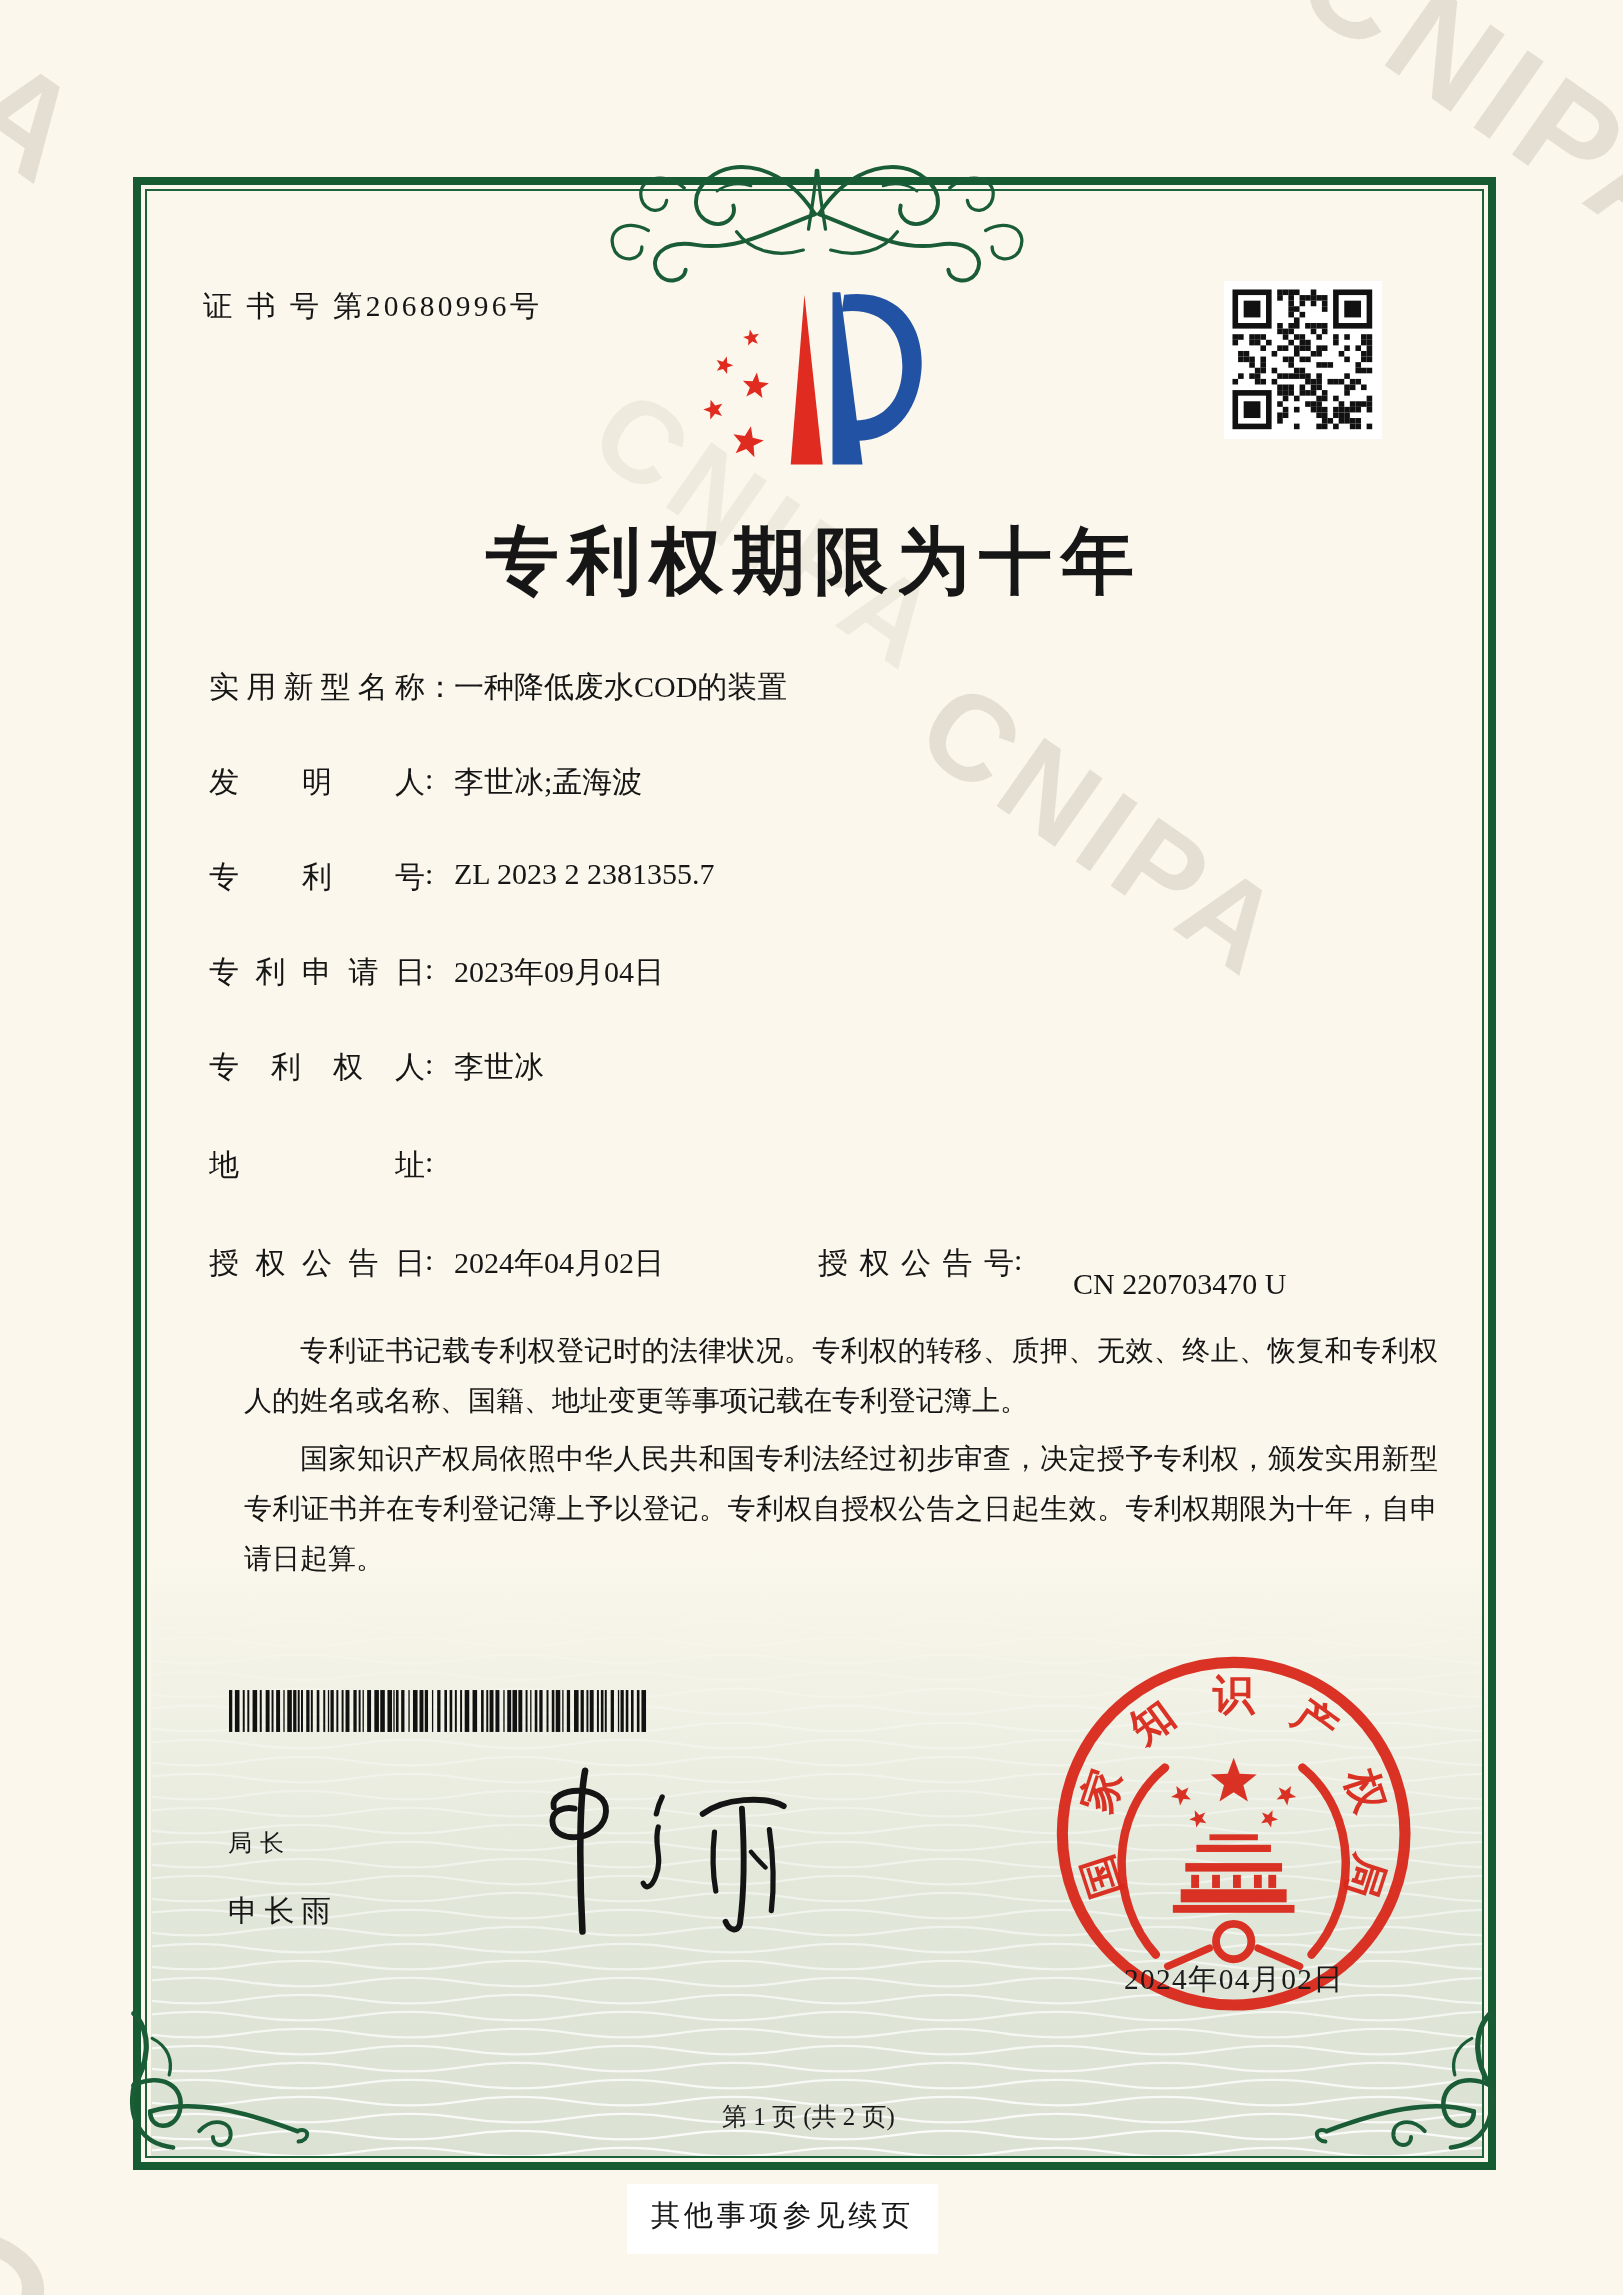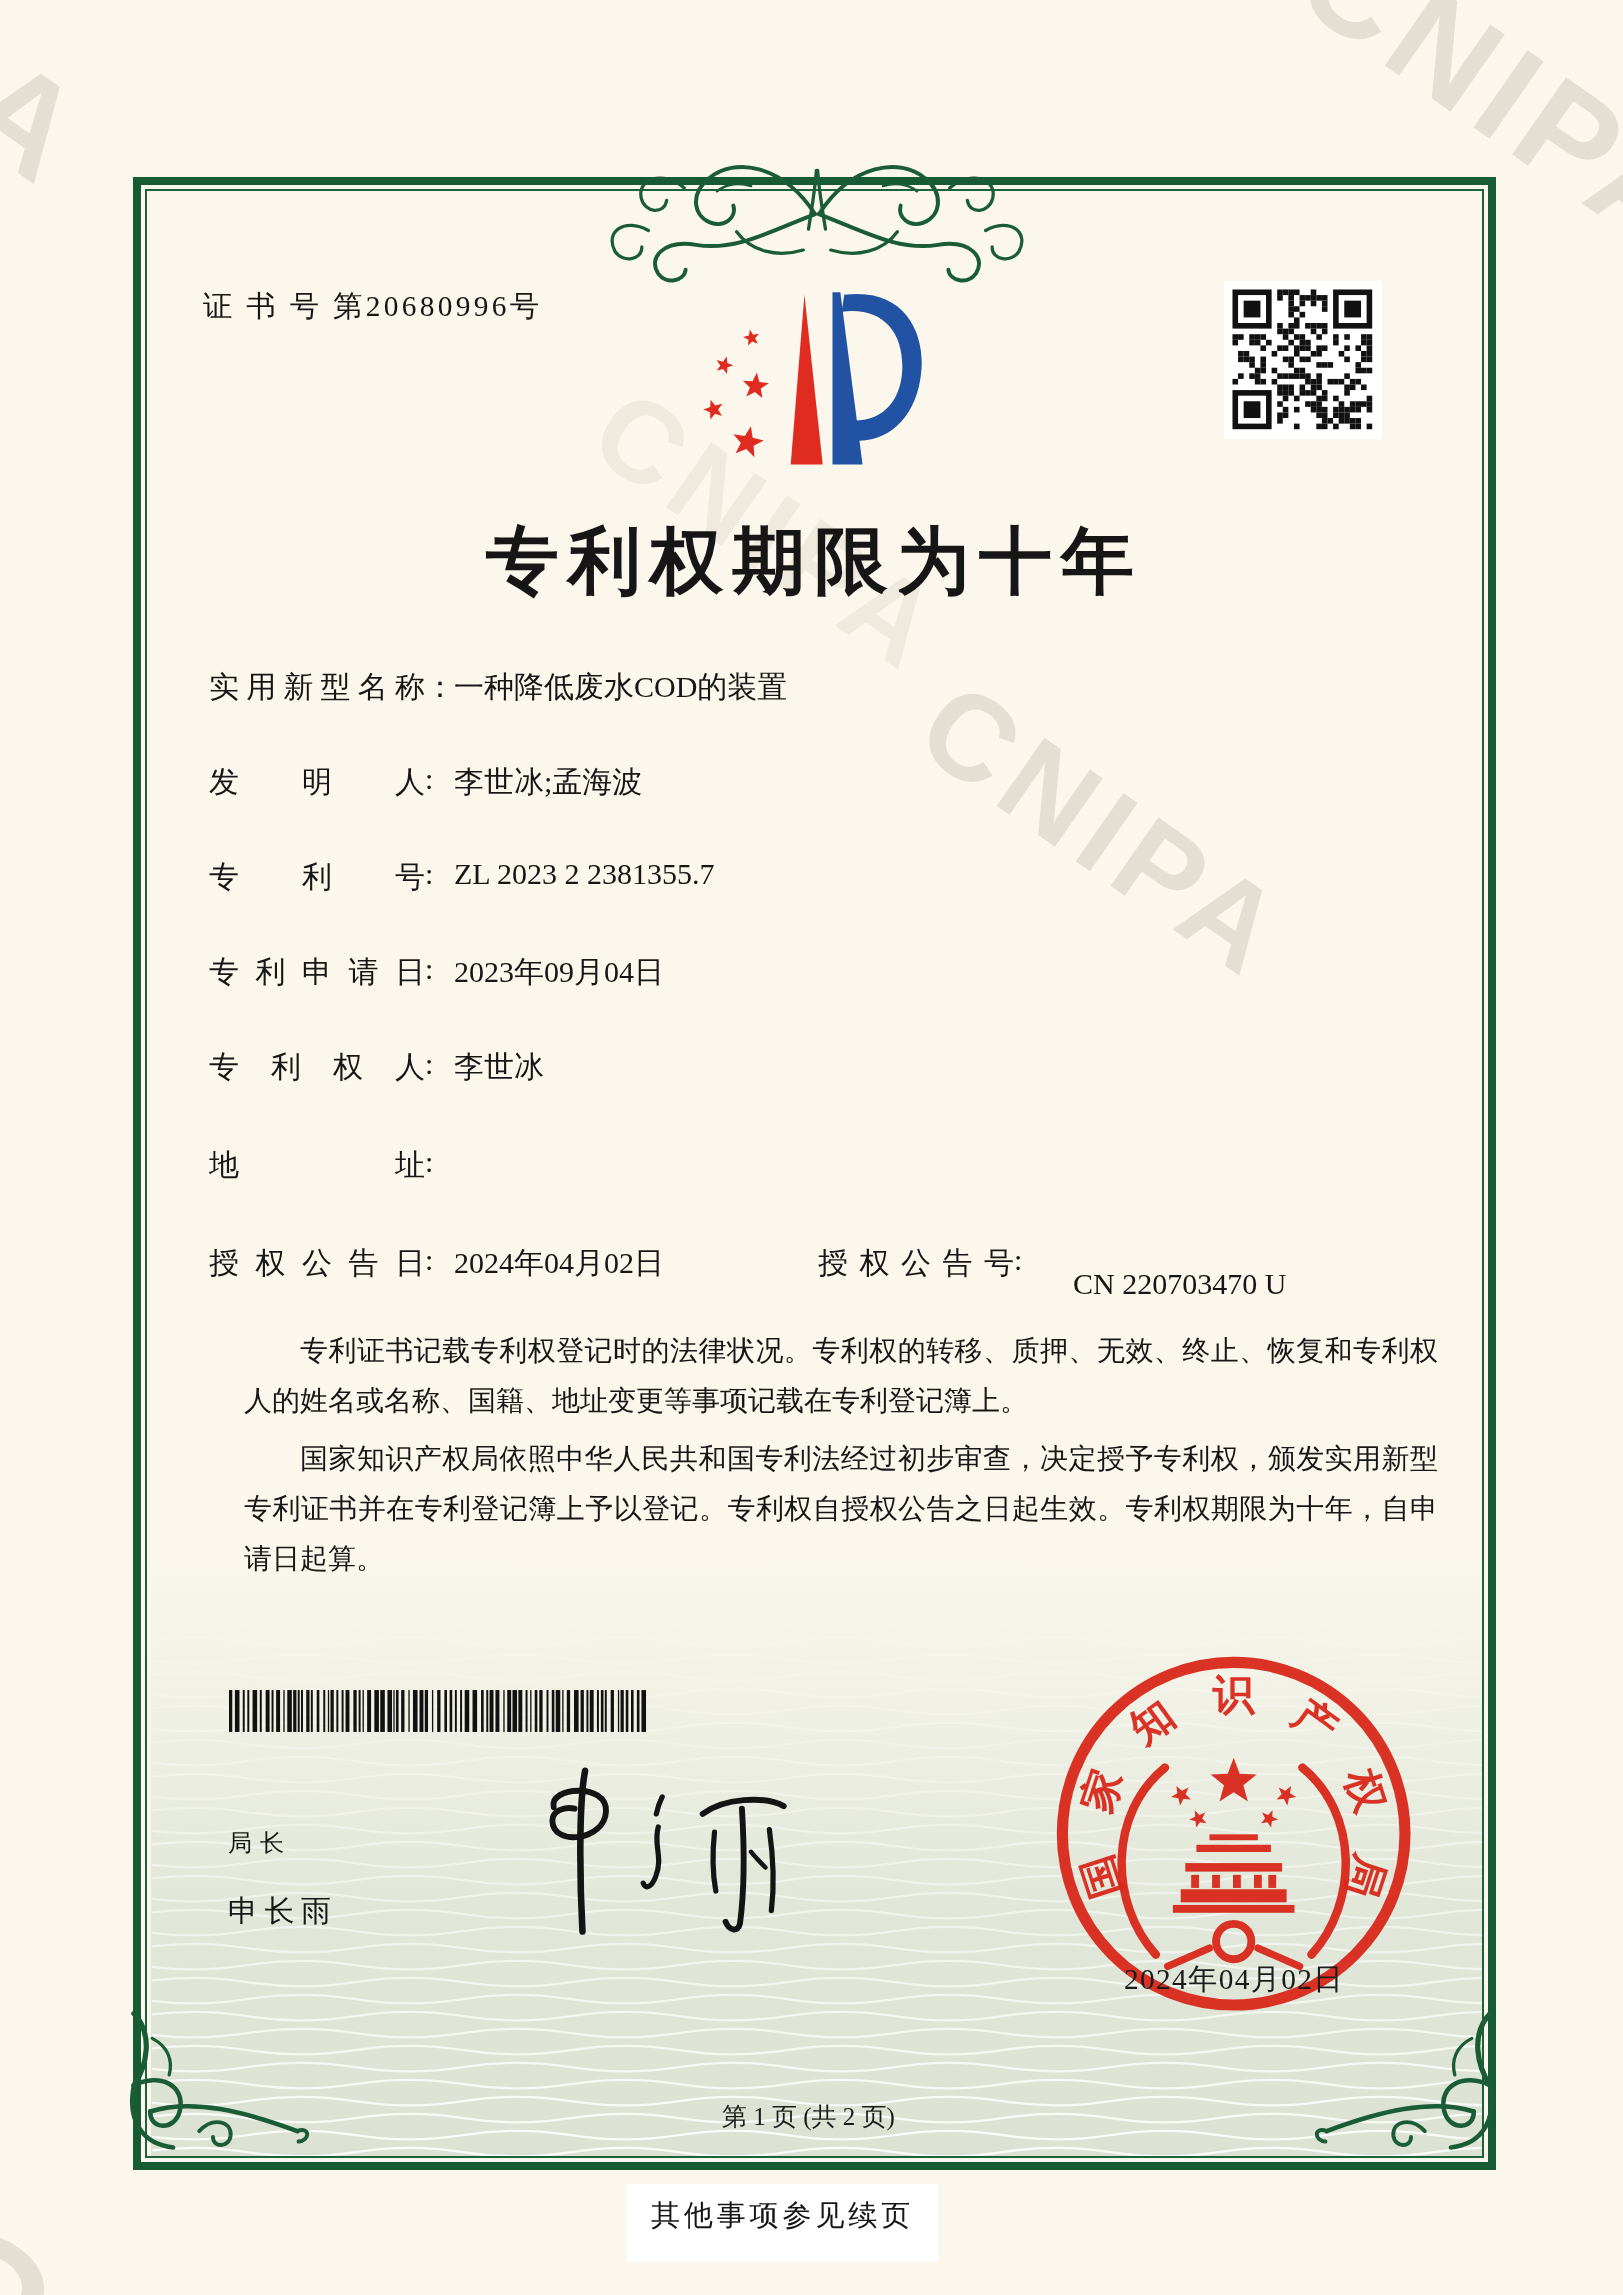--- a/index.html
+++ b/index.html
@@ -67,21 +67,21 @@
      font-family:"Liberation Serif", serif;}
   #seal-date{
     position:absolute; left:1046px; top:1960px; width:376px; text-align:center;
     font-size:29.4px; letter-spacing:1.3px; color:#1B1B1B;
   }
   #page-footer{
     position:absolute; left:127px; top:2100px; width:1363px; text-align:center;
     font-size:25px; color:#1b1b1b;
   }
   #cont-box{
-    position:absolute; left:627px; top:2184px; width:311px; height:78px;
+    position:absolute; left:627px; top:2184px; width:311px; height:70px;
     background:#ffffff; text-align:center;
   }
   #cont-note{font-size:29px; line-height:62px; letter-spacing:3.9px;}
 </style>
 </head>
 <body>
 
 <div id="page">
 
   <div class="wm" id="wm1" style="left:-262px; top:-177px; font-size:137px;">CNIPA</div>

